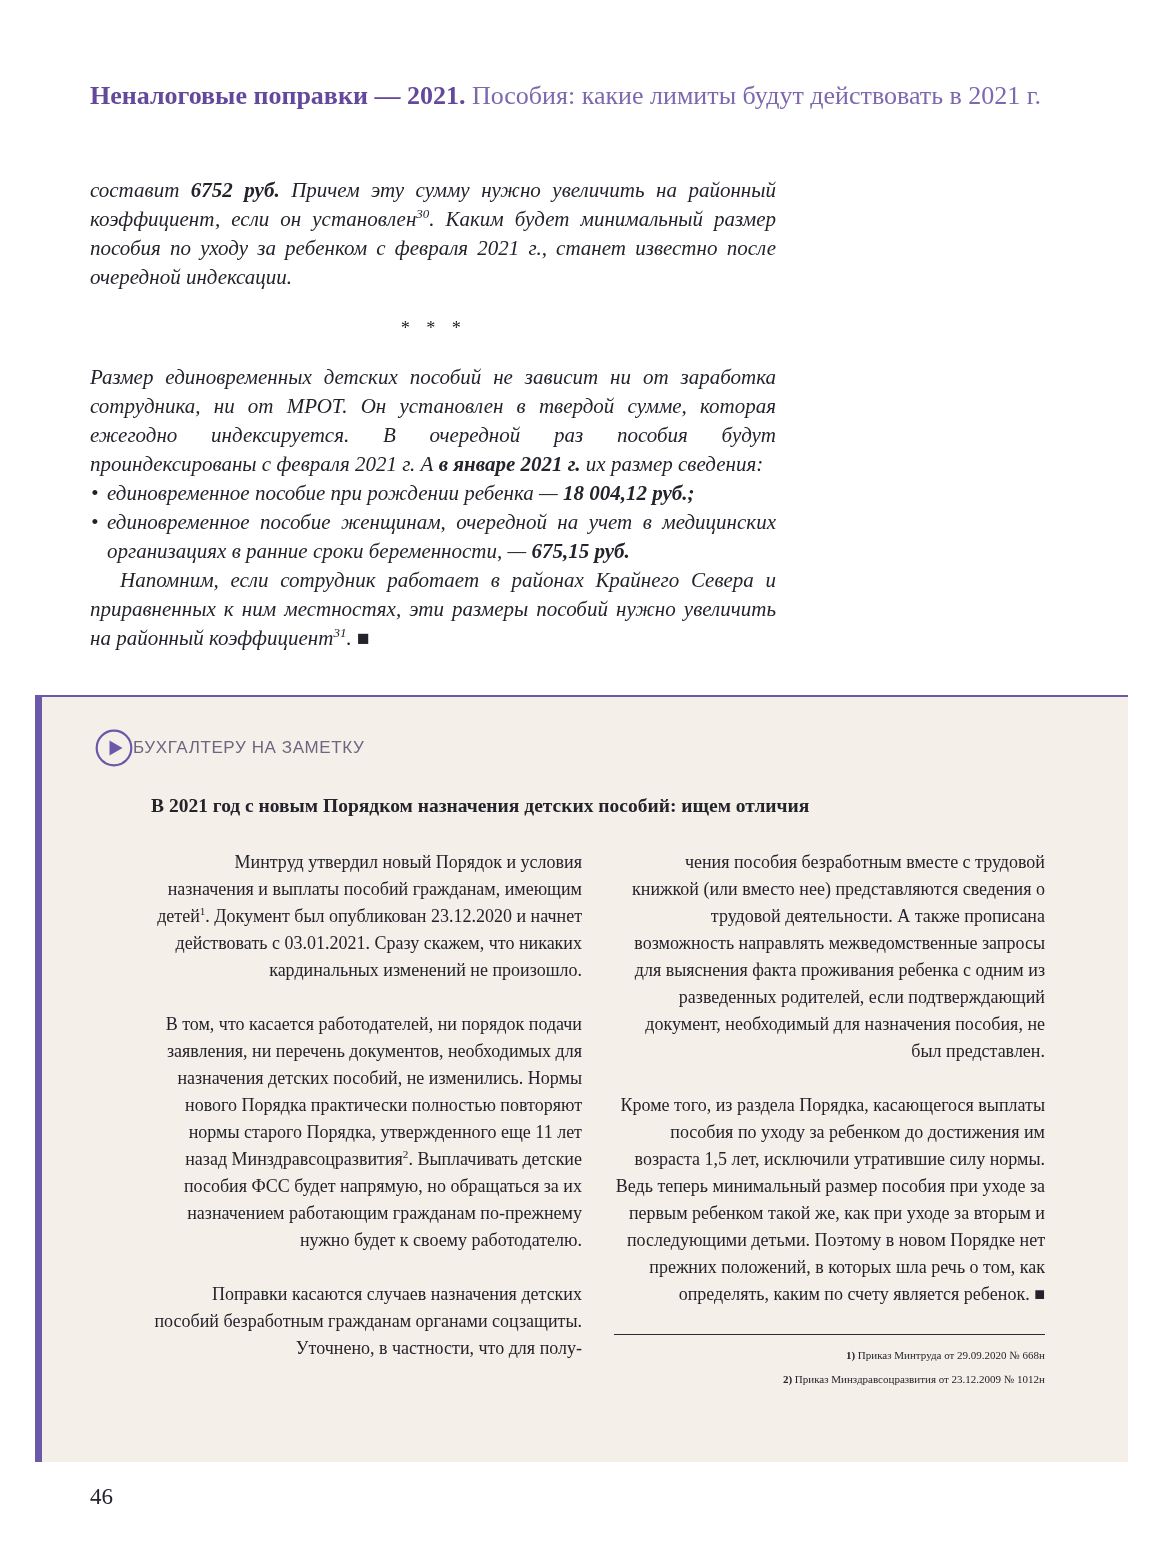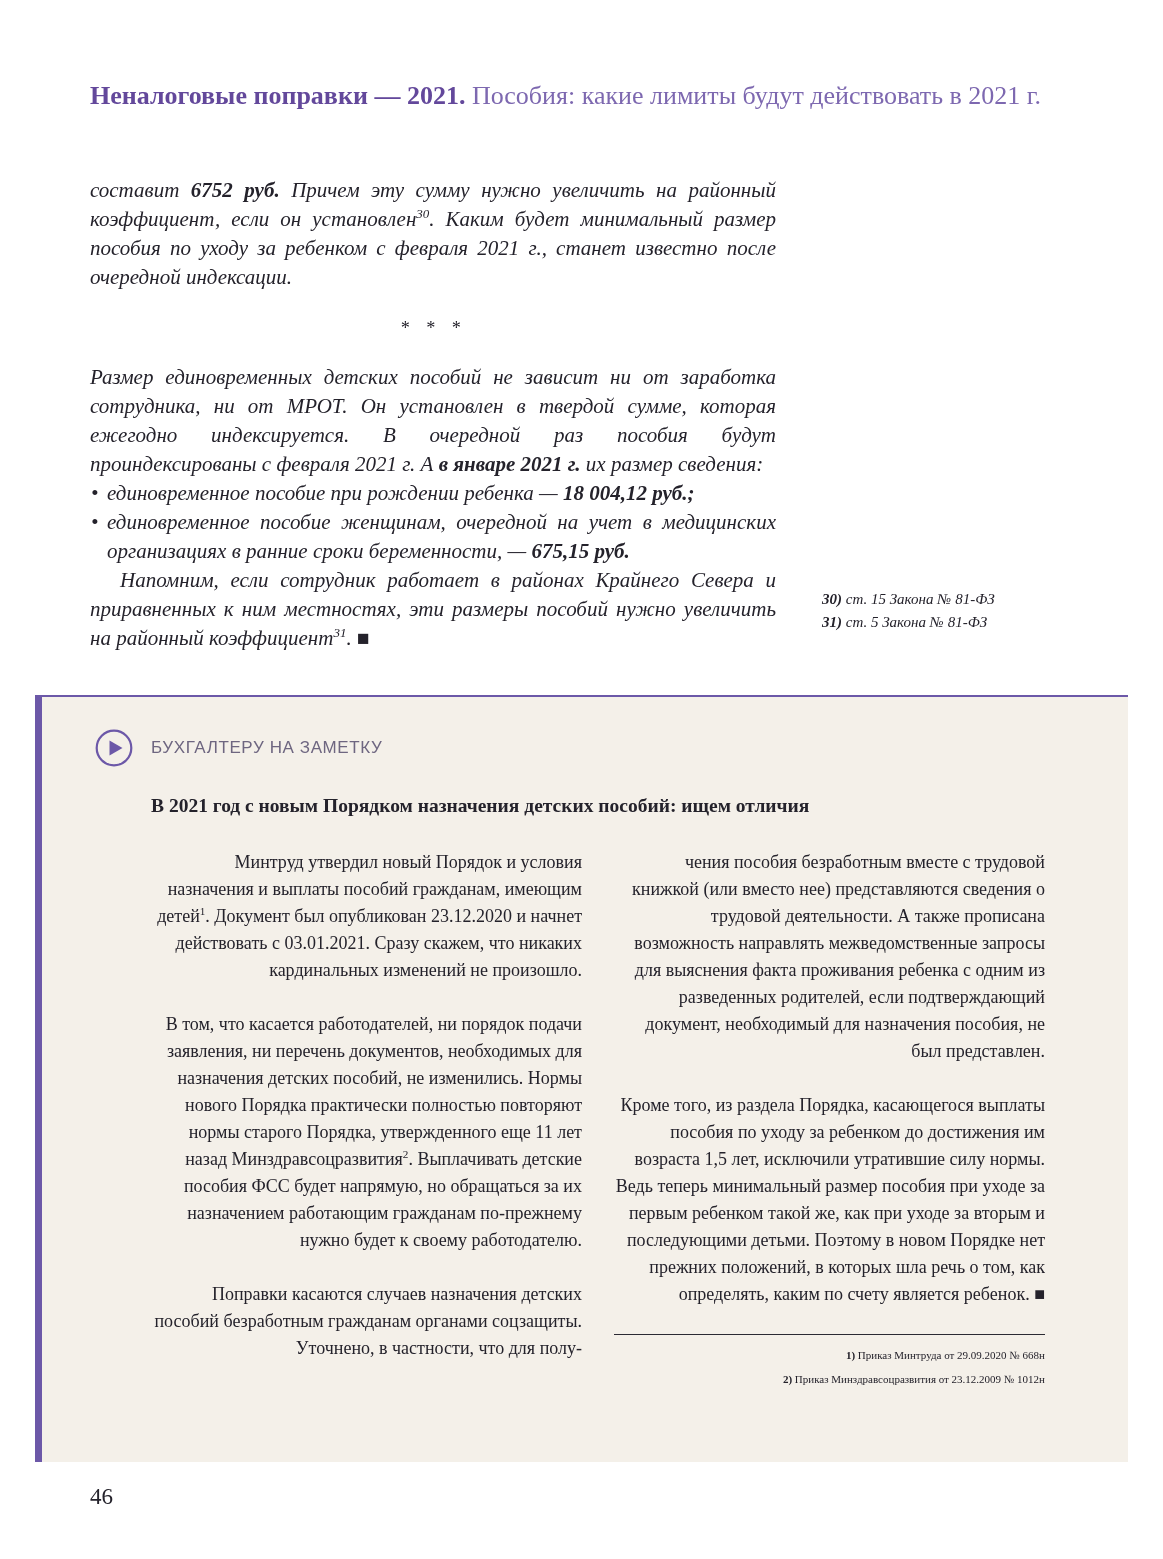--- a/index.html
+++ b/index.html
@@ -83,21 +83,20 @@
     height: 767px;
     background: #f4f0e9;
     border-left: 7px solid #6c58a8;
     border-top: 2px solid #6c58a8;
     padding: 32px 52px 30px 53px;
     overflow: hidden;
   }
   .note-head {
     display: flex;
     align-items: center;
-    gap: 18px;
   }
   .play-badge { width: 38px; height: 38px; flex: 0 0 38px; }
   .note-label {
     font-family: "Liberation Sans", "DejaVu Sans", sans-serif;
     font-size: 17px;
     letter-spacing: 0.6px;
     color: #6e6680;
   }
   .note-content { margin-left: 56px; margin-top: 26px; }
   .note-title {
@@ -163,24 +162,20 @@
 
       <ul class="benefits">
         <li><span>единовременное пособие при рождении ребенка — </span><b>18&nbsp;004,12 руб.;</b></li>
         <li><span>единовременное пособие женщинам, очередной на учет в медицинских организациях в ранние сроки беременности, — </span><b>675,15 руб.</b></li>
       </ul>
 
       <p class="p-indent"><span>Напомним, если сотрудник работает в районах Крайнего Севера и приравненных к ним местностях, эти размеры пособий нужно увеличить на районный коэффициент</span><sup>31</sup><span>. ■</span></p>
 
     </div>
 
-    <aside class="marginalia">
-      <p><b>30)</b><span> ст. 15 Закона № 81-ФЗ</span></p>
-      <p><b>31)</b><span> ст. 5 Закона № 81-ФЗ</span></p>
-    </aside>
   </main>
 
   <section class="note-box">
     <div class="note-head">
       <span class="play-badge">
         <svg width="38" height="38" viewBox="0 0 38 38" aria-hidden="true">
           <circle cx="19" cy="19" r="17.3" fill="none" stroke="#6c58a8" stroke-width="2.2"></circle>
           <path d="M14.5 11.5 L27.5 19 L14.5 26.5 Z" fill="#6c58a8"></path>
         </svg>
       </span>

